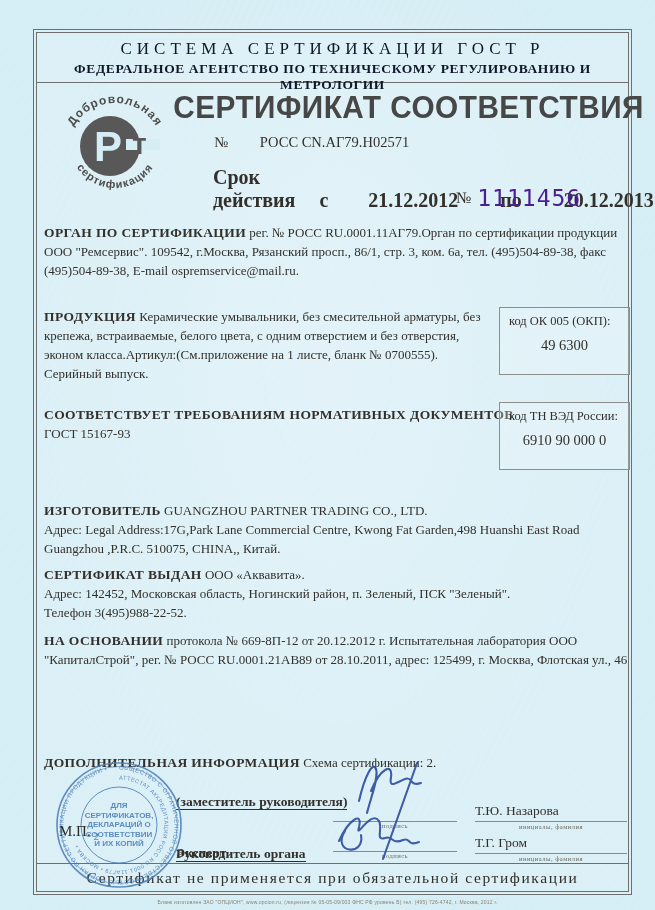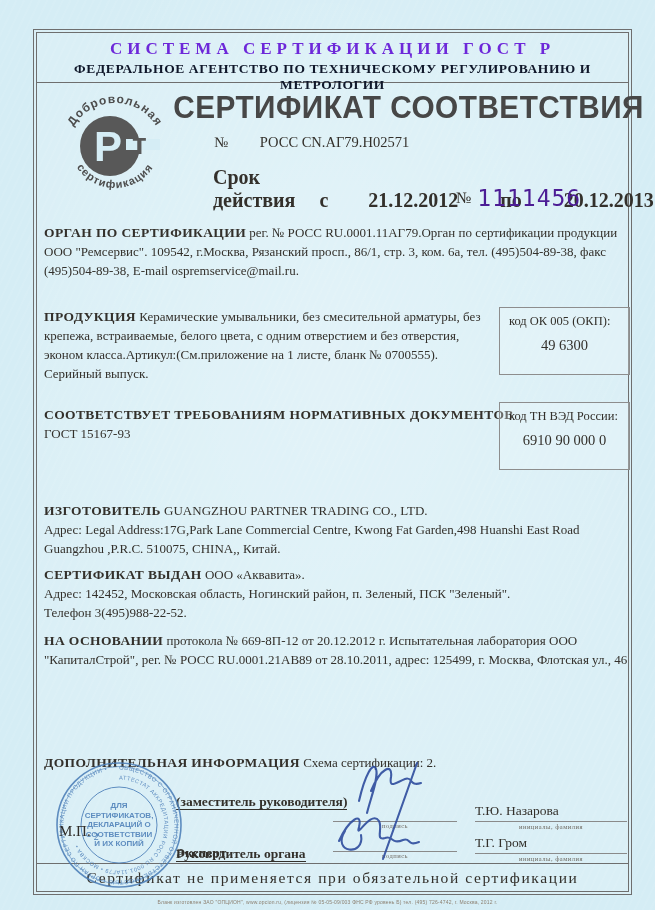--- a/index.html
+++ b/index.html
@@ -15,21 +15,21 @@
       repeating-linear-gradient(115deg, rgba(255,255,255,.05) 0 2px, rgba(0,0,0,0) 2px 7px),
       radial-gradient(ellipse at 50% 40%, rgba(255,255,255,.25), rgba(0,0,0,0) 70%);
   }
   .frame{
     position:absolute;left:33px;top:29px;width:599px;height:866px;
     border:1px solid #6e6e6e;box-sizing:border-box;background:rgba(235,248,251,.25);
   }
   .frame-inner{position:absolute;inset:2px;border:1px solid #6e6e6e;pointer-events:none;}
   .content{position:absolute;inset:0;}
   .hdr{position:absolute;top:3px;left:3px;right:3px;height:49px;border-bottom:1px solid #6e6e6e;text-align:center;}
-  .hdr-l1{margin-top:6px;font-weight:bold;font-size:17px;letter-spacing:5px;color:#6d28d9;}
+  .hdr-l1{margin-top:6px;font-weight:normal;font-size:17px;letter-spacing:5px;color:#0f172a;}
   .hdr-l2{margin-top:2px;font-weight:bold;font-size:13.5px;letter-spacing:.6px;color:#0f172a;}
   .title{
     position:absolute;left:130px;right:8px;top:60px;text-align:center;
     font-family:"Liberation Sans", sans-serif;font-weight:bold;font-size:31px;
     color:#474747;transform:scaleX(.96);transform-origin:center;letter-spacing:.5px;white-space:nowrap;
   }
   .num-row{position:absolute;top:104px;left:180px;font-size:14.5px;}
   .num-row .lbl{margin-right:32px;}
   .validity{position:absolute;top:136px;left:179px;font-size:20px;font-weight:bold;}
   .validity span{font-weight:bold;}

